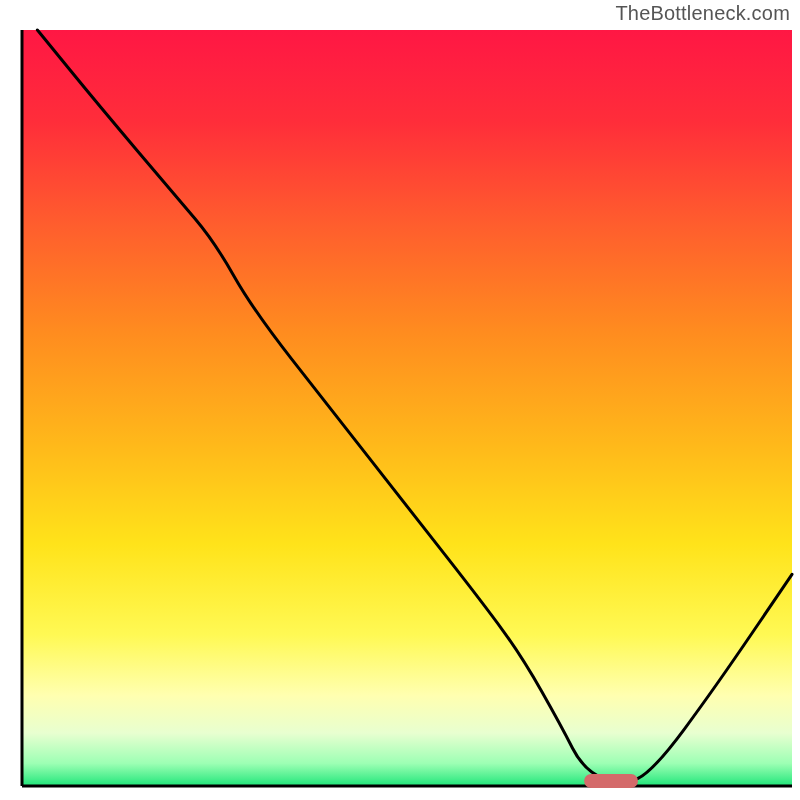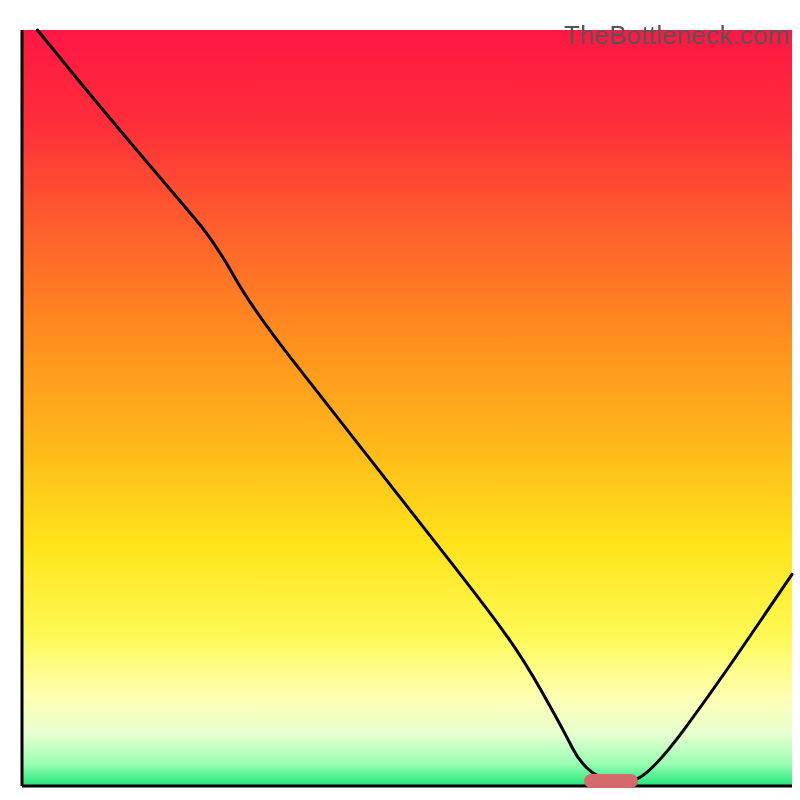--- a/index.html
+++ b/index.html
@@ -10,24 +10,24 @@
     background: #ffffff;
     font-family: Arial, Helvetica, sans-serif;
   }
   .container {
     position: relative;
     width: 800px;
     height: 800px;
   }
   .watermark {
     position: absolute;
-    top: 20px;
+    top: 2px;
     right: 10px;
     color: #555;
-    font-size: 26px;
+    font-size: 20px;
     font-weight: 500;
     letter-spacing: 0.2px;
     z-index: 10;
   }
   svg {
     position: absolute;
     top: 0;
     left: 0;
   }
 </style>

